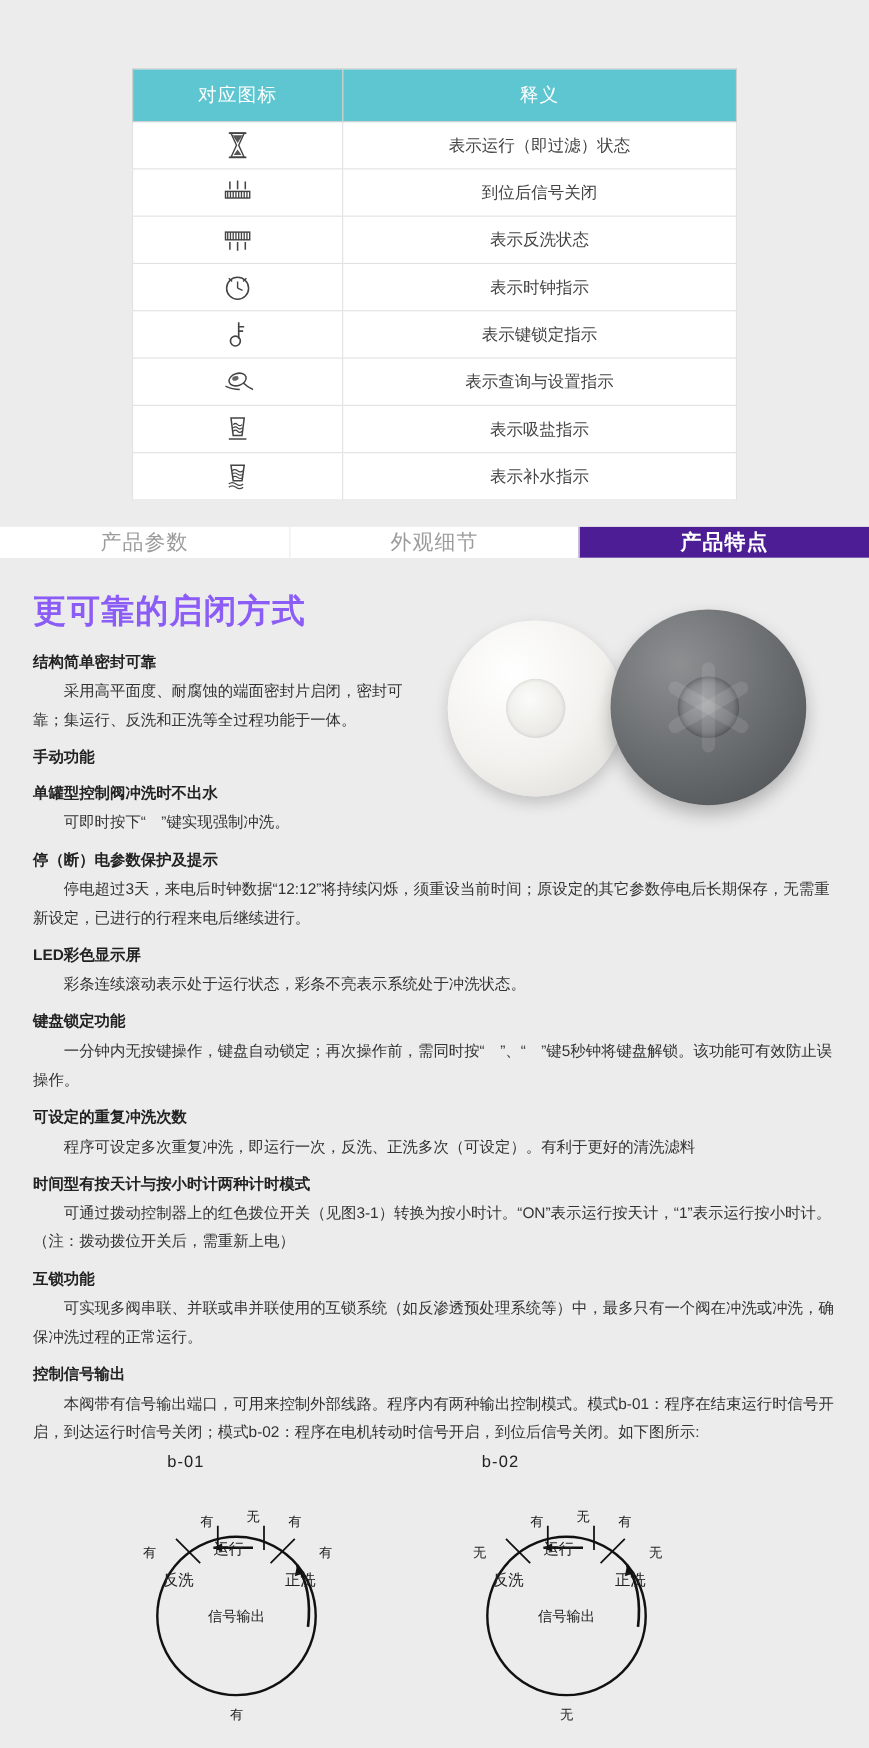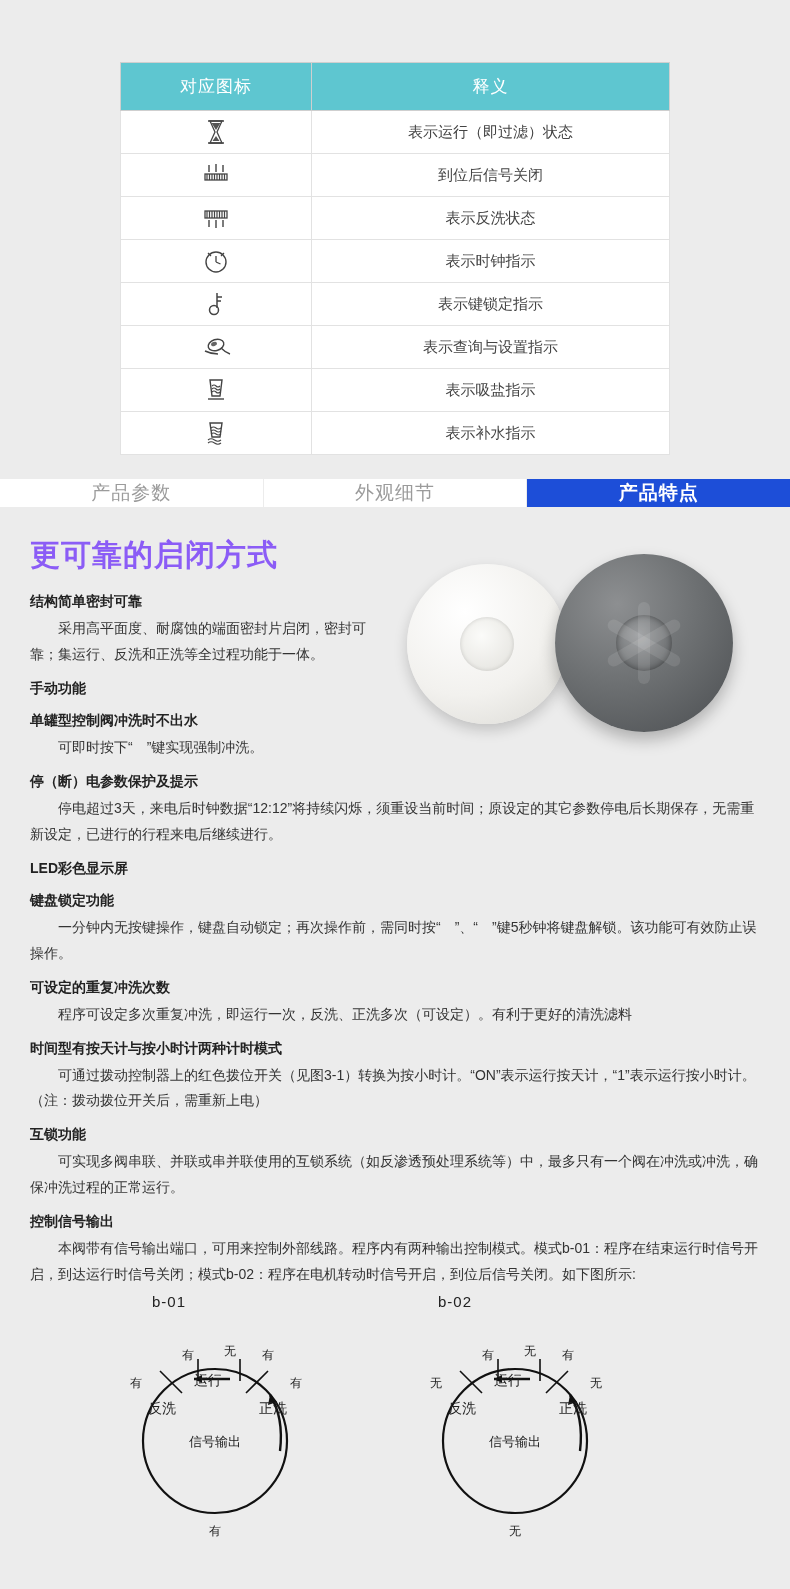--- a/index.html
+++ b/index.html
@@ -30,21 +30,21 @@
   table.legend td.icon-cell{width:158px;}
   .icon-svg{display:block;margin:0 auto;}
 
   
   .tabs{display:flex;width:790px;margin-top:24px;background:#fff;}
   .tab{
     flex:1;text-align:center;font-size:19px;color:#9b9b9b;
     padding:1px 0;background:#fff;letter-spacing:1px;
   }
   .tab + .tab{border-left:1px solid #ececec;}
-  .tab.active{background:#1d4ed8;color:#fff;font-weight:bold;}
+  .tab.active{background:#4c1d95;color:#fff;font-weight:bold;}
 
   
   .content{padding:28px 22px 10px 30px;}
   h1.main-title{
     color:#8b5cf6;font-size:30px;margin:0 0 14px 0;font-weight:bold;
     letter-spacing:1px;
   }
   .hero{
     float:right;width:355px;height:195px;margin:-42px 8px 6px 14px;
     position:relative;
@@ -242,20 +242,21 @@
 
     <div class="sec-head">单罐型控制阀冲洗时不出水</div>
     <p class="body">可即时按下“　”键实现强制冲洗。</p>
 
     <div class="clear"></div>
 
     <div class="sec-head">停（断）电参数保护及提示</div>
     <p class="body">停电超过3天，来电后时钟数据“12:12”将持续闪烁，须重设当前时间；原设定的其它参数停电后长期保存，无需重新设定，已进行的行程来电后继续进行。</p>
 
     <div class="sec-head">LED彩色显示屏</div>
+    <p class="body">彩条连续滚动表示处于运行状态，彩条不亮表示系统处于冲洗状态。</p>
 
     <div class="sec-head">键盘锁定功能</div>
     <p class="body">一分钟内无按键操作，键盘自动锁定；再次操作前，需同时按“　”、“　”键5秒钟将键盘解锁。该功能可有效防止误操作。</p>
 
     <div class="sec-head">可设定的重复冲洗次数</div>
     <p class="body">程序可设定多次重复冲洗，即运行一次，反洗、正洗多次（可设定）。有利于更好的清洗滤料</p>
 
     <div class="sec-head">时间型有按天计与按小时计两种计时模式</div>
     <p class="body">可通过拨动控制器上的红色拨位开关（见图3-1）转换为按小时计。“ON”表示运行按天计，“1”表示运行按小时计。（注：拨动拨位开关后，需重新上电）</p>
 

